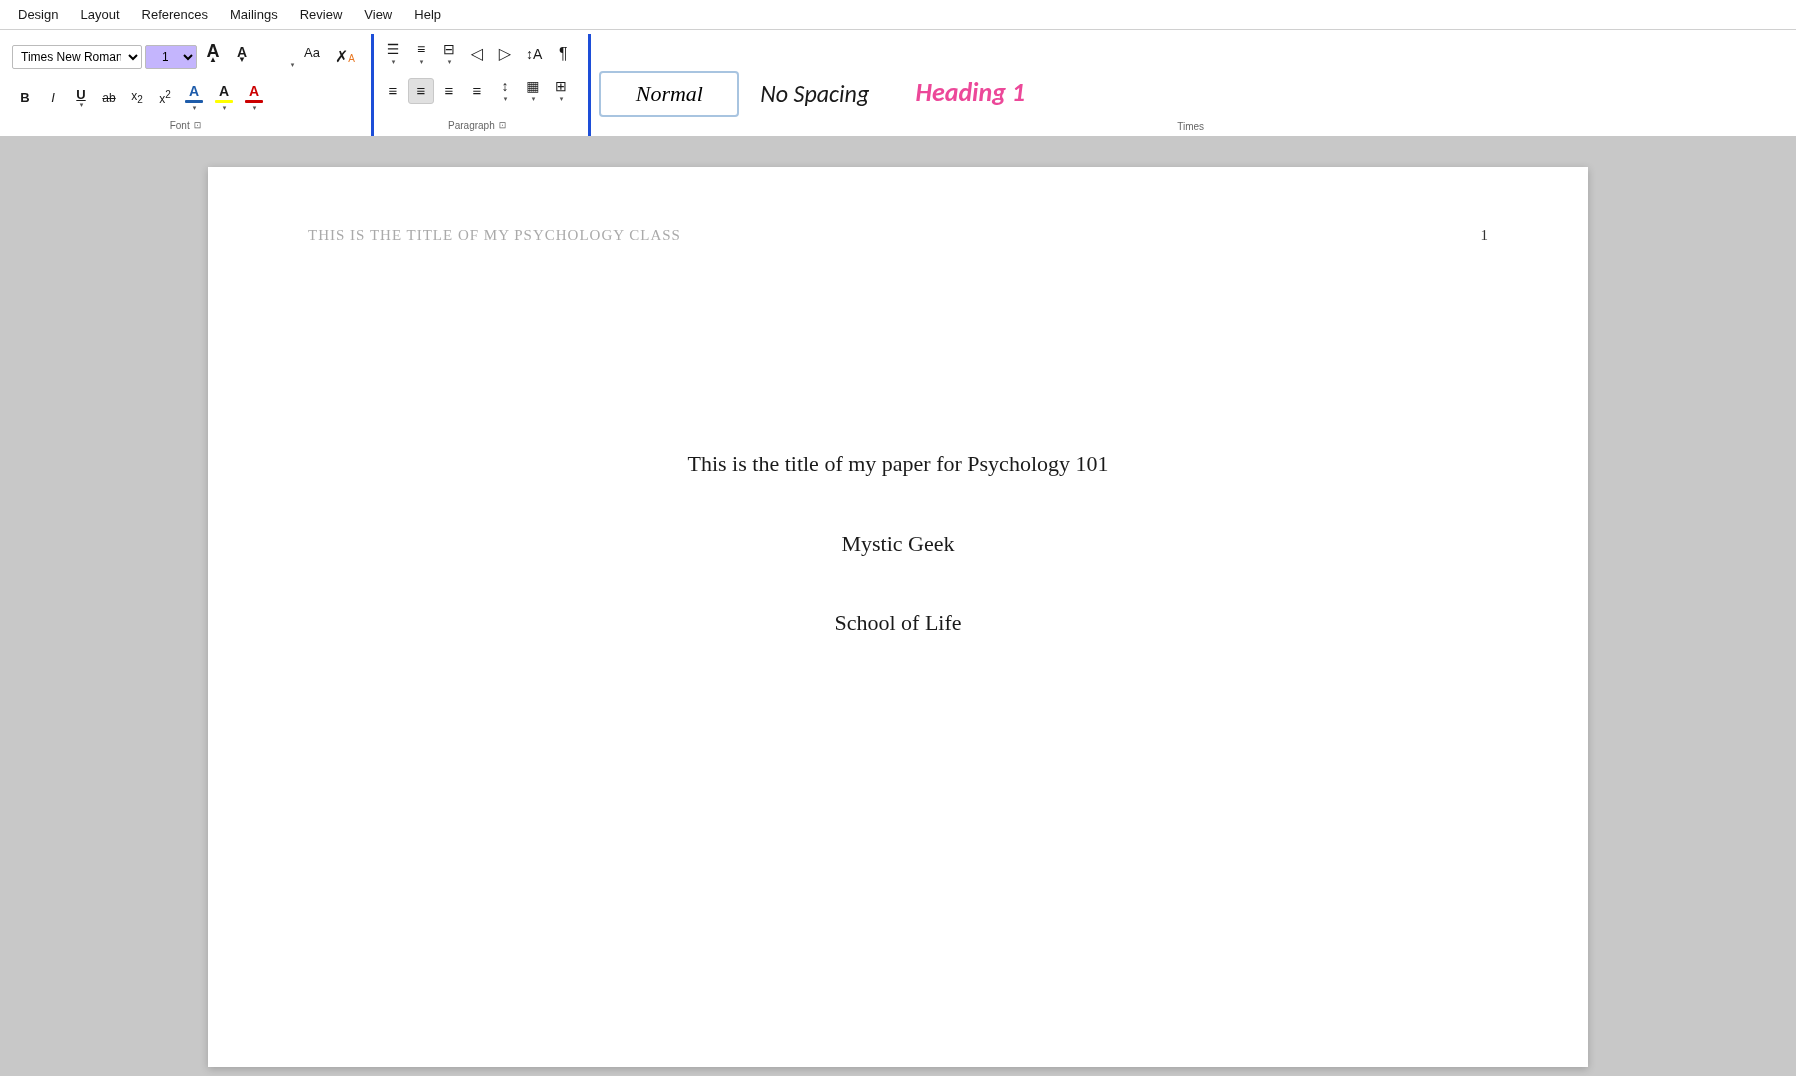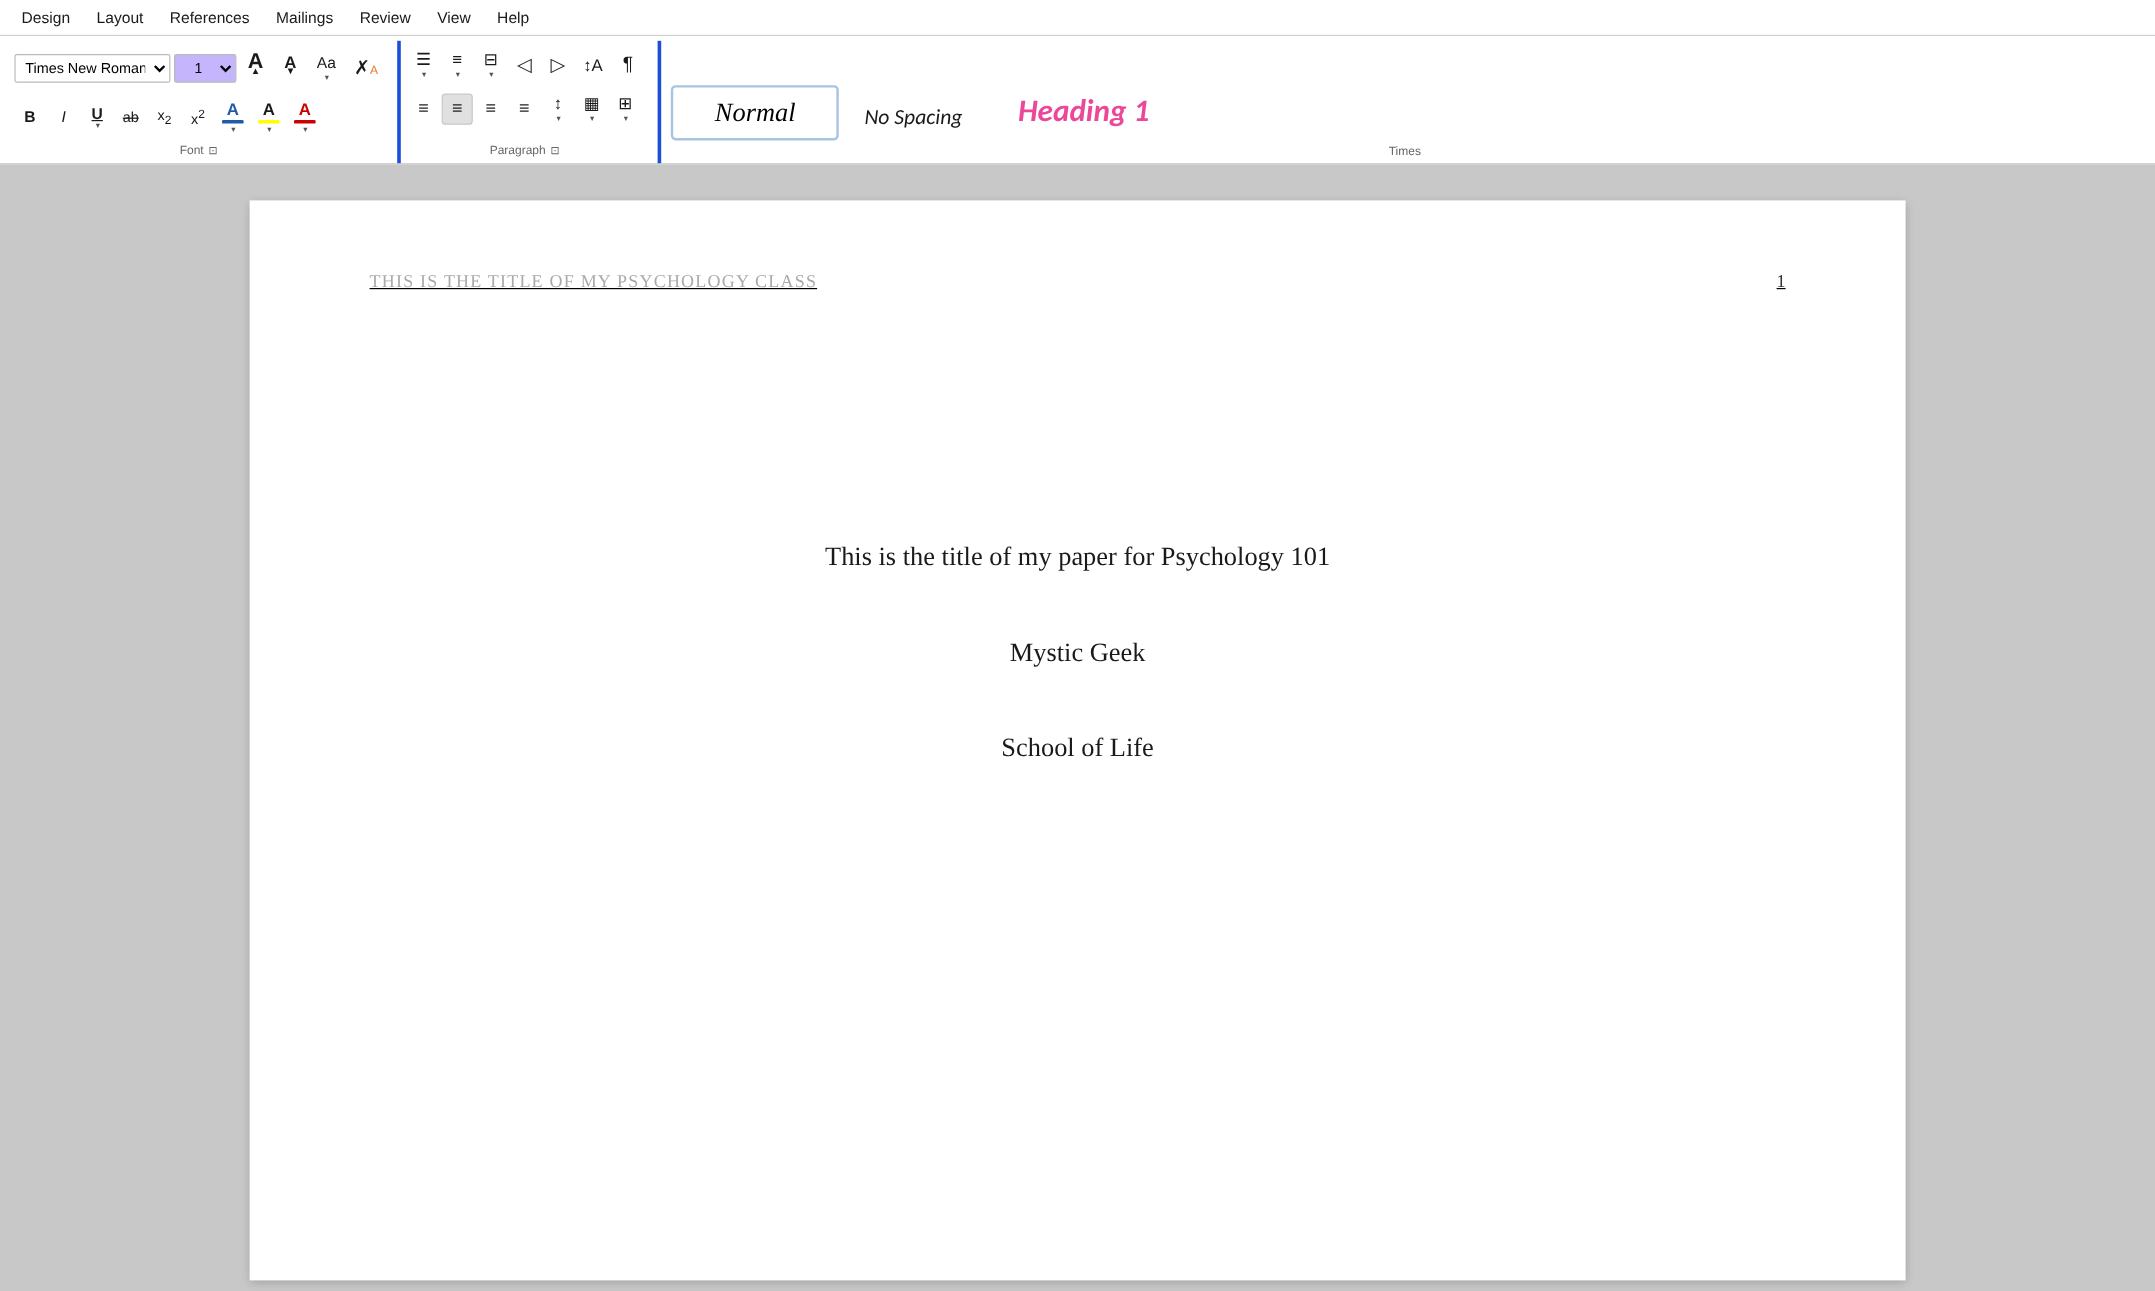--- a/index.html
+++ b/index.html
@@ -165,21 +165,21 @@
       font-size: 22px;
       font-family: 'Times New Roman', serif;
       background: #fff;
       cursor: pointer;
       min-width: 140px;
       text-align: center;
     }
 
     .style-no-spacing {
       padding: 8px 20px;
-      font-size: 18px;
+      font-size: 24px;
       font-family: 'Calibri', Arial, sans-serif;
       color: #1a1a1a;
       cursor: pointer;
       min-width: 120px;
       text-align: center;
       border: 1px solid transparent;
       border-radius: 3px;
     }
 
     .style-heading1 {
@@ -211,21 +211,20 @@
       box-shadow: 0 2px 8px rgba(0,0,0,0.2);
       position: relative;
       padding: 60px 100px 60px 100px;
     }
 
     .doc-header {
       display: flex;
       justify-content: space-between;
       align-items: flex-start;
       margin-bottom: 40px;
-      text-decoration: underline;
     }
 
     .doc-header-title {
       font-family: 'Times New Roman', serif;
       font-size: 15px;
       color: #aaa;
       letter-spacing: 1px;
       text-transform: uppercase;
     }
 
@@ -288,21 +287,21 @@
         </select>
         <div class="ribbon-btn" title="Increase Font Size">
           <span style="font-size:18px;font-weight:bold;">A</span>
           <span style="font-size:8px;position:relative;top:-8px;">▲</span>
         </div>
         <div class="ribbon-btn" title="Decrease Font Size">
           <span style="font-size:14px;font-weight:bold;">A</span>
           <span style="font-size:8px;position:relative;top:-6px;">▼</span>
         </div>
         <div class="ribbon-btn" title="Change Case">
-          <span style="font-size:13px;">Aa</span>
+          <span style="font-size:13px;margin-left:40px;">Aa</span>
           <span class="dropdown-arrow">▾</span>
         </div>
         <div class="ribbon-btn" title="Clear Formatting">
           <span style="font-size:16px;">✗<span style="color:#e87722;font-size:10px;">A</span></span>
         </div>
       </div>
 
       <div class="formatting-row">
         <div class="ribbon-btn" title="Bold">
           <span class="bold-icon">B</span>

